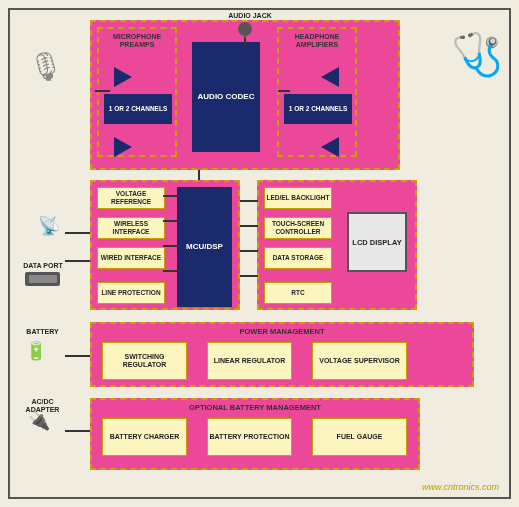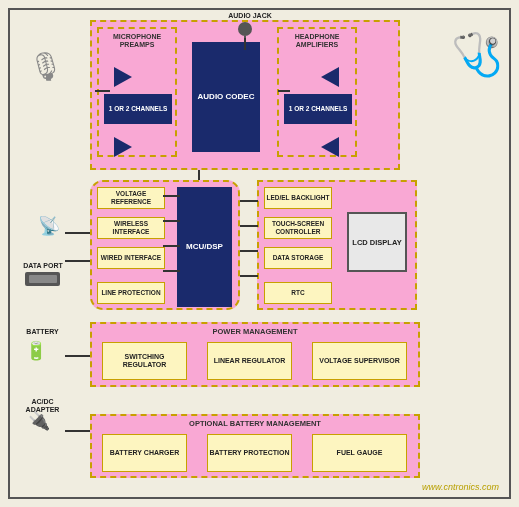--- a/index.html
+++ b/index.html
@@ -23,21 +23,21 @@
     .outer-border {
       width: 503px;
       height: 491px;
       border: 2px solid #555;
       position: relative;
       background: #f0ede0;
     }
     
     .yellow-section {
       border: 2px dashed #c8a000;
-      background: #f9a8d4;
+      background: #ec4899;
       position: absolute;
     }
     
     .blue-box {
       background: #1a2a6c;
       color: #fff;
       display: flex;
       align-items: center;
       justify-content: center;
       text-align: center;
@@ -154,21 +154,21 @@
 
     <div style="position:absolute; left:228px; top:12px; width:14px; height:18px;">
       <div style="width:14px; height:14px; border-radius:50%; background:#555; margin:0 auto;"></div>
       <div style="width:2px; height:10px; background:#555; margin:0 auto;"></div>
     </div>
 
     <div style="position:absolute; left:18px; top:40px; font-size:28px; color:#888;">🎙</div>
 
     <div style="position:absolute; right:5px; top:20px; font-size:42px; color:#888;">🩺</div>
 
-    <div class="yellow-section" style="left:80px; top:170px; width:150px; height:130px;border-radius:13px;">
+    <div class="yellow-section" style="left:80px; top:170px; width:150px; height:130px;">
 
       <div class="sub-box" style="left:5px; top:5px; width:68px; height:22px; font-size:6.5px;">VOLTAGE
 REFERENCE</div>
 
       <div class="sub-box" style="left:5px; top:35px; width:68px; height:22px; font-size:6.5px;">WIRELESS
 INTERFACE</div>
 
       <div class="sub-box" style="left:5px; top:65px; width:68px; height:22px; font-size:6.5px;">WIRED
 INTERFACE</div>
 
@@ -195,37 +195,37 @@
     </div>
 
     <div style="position:absolute; left:28px; top:205px; font-size:18px; color:#555;">📡</div>
 
     <div class="label-text" style="left:8px; top:252px; width:50px;">DATA
 PORT</div>
     <div style="position:absolute; left:15px; top:262px; width:35px; height:14px; background:#555; border-radius:2px; display:flex; align-items:center; justify-content:center;">
       <div style="width:28px; height:8px; background:#888; border-radius:1px;"></div>
     </div>
 
-    <div class="yellow-section" style="left:80px; top:312px; width:330px; height:65px;">
+    <div class="yellow-section" style="left:80px; top:312px; width:384px; height:65px;">
       <div class="section-title" style="top:3px; font-size:7.5px;">POWER MANAGEMENT</div>
 
       <div class="sub-box" style="left:10px; top:18px; width:85px; height:38px; font-size:7px;">SWITCHING
 REGULATOR</div>
 
       <div class="sub-box" style="left:115px; top:18px; width:85px; height:38px; font-size:7px;">LINEAR
 REGULATOR</div>
 
       <div class="sub-box" style="left:220px; top:18px; width:95px; height:38px; font-size:7px;">VOLTAGE
 SUPERVISOR</div>
     </div>
 
     <div class="label-text" style="left:5px; top:318px; width:55px;">BATTERY</div>
     <div style="position:absolute; left:15px; top:330px; font-size:18px; color:#555;">🔋</div>
 
-    <div class="yellow-section" style="left:80px; top:404px; width:330px; height:64px;">
+    <div class="yellow-section" style="left:80px; top:388px; width:330px; height:72px;">
       <div class="section-title" style="top:3px; font-size:7.5px;">OPTIONAL BATTERY MANAGEMENT</div>
 
       <div class="sub-box" style="left:10px; top:18px; width:85px; height:38px; font-size:7px;">BATTERY
 CHARGER</div>
 
       <div class="sub-box" style="left:115px; top:18px; width:85px; height:38px; font-size:7px;">BATTERY
 PROTECTION</div>
 
       <div class="sub-box" style="left:220px; top:18px; width:95px; height:38px; font-size:7px;">FUEL
 GAUGE</div>

